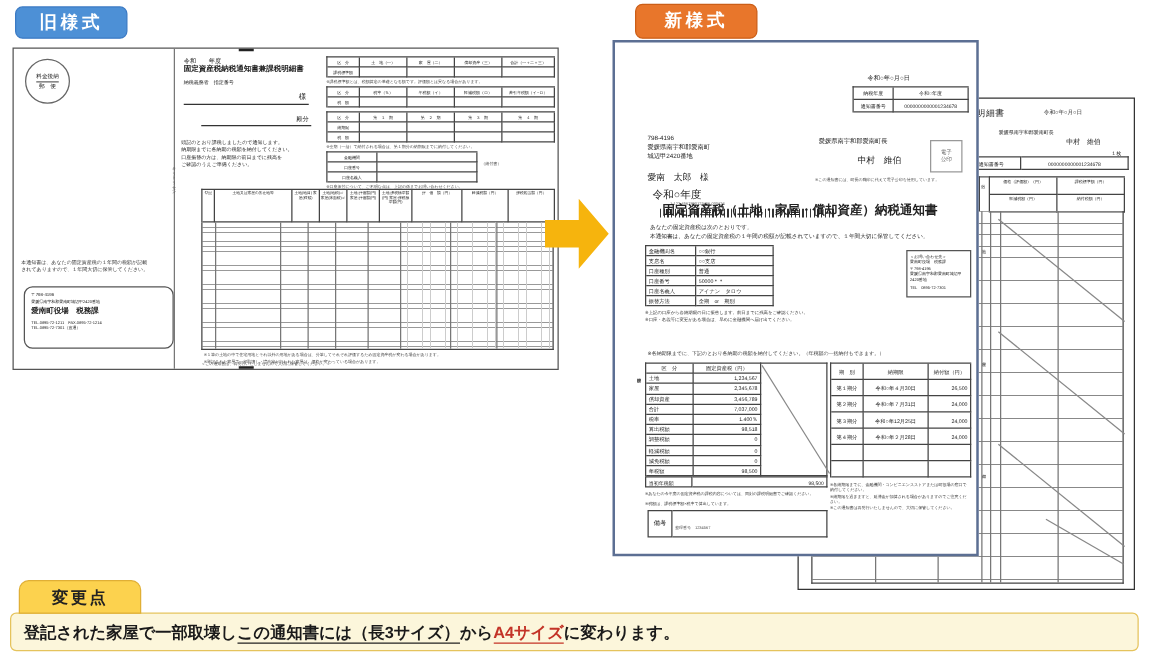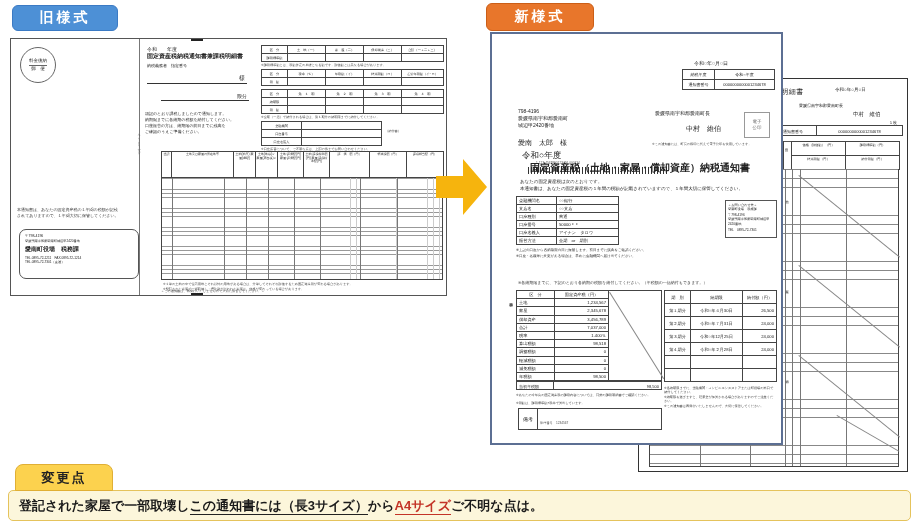--- a/index.html
+++ b/index.html
@@ -49,22 +49,22 @@
   .u-black{border-bottom:1.5px solid #222;padding-bottom:1px}
   .u-red{border-bottom:1.5px solid #c33327;padding-bottom:1px}
   .barcode{background:repeating-linear-gradient(90deg,#333 0 1px,transparent 1px 3px)}
   .rowlines{background:repeating-linear-gradient(to bottom,#999 0,#999 0.5px,transparent 0.5px,transparent 3.8px)}
   .rowlines2{background:repeating-linear-gradient(to bottom,#888 0,#888 0.6px,transparent 0.6px,transparent 9.2px)}
   .substripe{background:repeating-linear-gradient(to right,transparent 0 5.6px,#ccc 5.6px 6.1px)}
 </style>
 </head>
 <body>
 
-<div class="abs badge" style="left:12px;top:5px;width:106px;height:26px;background:#4D90D6;border:1.5px solid #3B7AC4">旧様式</div>
-<div class="abs badge" style="left:486px;top:3px;width:108px;height:28px;background:#E8762B;border:1.5px solid #CB5E17">新様式</div>
+<div class="abs badge" style="left:12px;top:5px;width:90px;height:26px;background:#4D90D6;border:1.5px solid #3B7AC4">旧様式</div>
+<div class="abs badge" style="left:508px;top:3px;width:98px;height:28px;background:#E8762B;border:1.5px solid #CB5E17">新様式</div>
 
 <div class="abs page" style="left:10px;top:38px;width:437px;height:258px">
 
   <div class="abs" style="left:9px;top:8px;width:36px;height:36px;border:0.7px solid #666;border-radius:50%;display:flex;flex-direction:column;align-items:center;justify-content:center">
     <span class="f45" style="border-bottom:0.5px solid #666">料金後納</span>
     <span class="f45">郵　便</span>
   </div>
   <div class="abs" style="left:180px;top:0;width:12px;height:2px;background:#222"></div>
   <div class="abs" style="left:180px;top:254px;width:12px;height:2px;background:#222"></div>
 
@@ -413,15 +413,15 @@
   <div class="abs f3" style="left:172px;top:352px;width:112px;color:#333">※各納期限までに、金融機関・コンビニエンスストアまたは町役場の窓口で納付してください。</div>
   <div class="abs f3" style="left:172px;top:361px;width:112px;color:#333">※納期限を過ぎますと、延滞金が加算される場合がありますのでご注意ください。</div>
   <div class="abs f3" style="left:172px;top:370px;width:112px;color:#333">※この通知書は再発行いたしませんので、大切に保管してください。</div>
 </div>
 
 <div class="abs" style="left:15px;top:464px;width:98px;height:27px;background:#FCD24E;border:1.5px solid #E0AF35;border-radius:8px 8px 0 0;display:flex;align-items:center;justify-content:center;z-index:4">
   <span class="bold" style="font-size:13px;letter-spacing:2px">変更点</span>
 </div>
 <div class="abs" style="left:8px;top:490px;width:903px;height:31px;background:#FCF6DB;border:1.8px solid #E5C35C;border-radius:5px;display:flex;align-items:center;padding-left:10px;z-index:3">
   <span class="bold" style="font-size:13px;color:#1a1a1a">
-    <span>登記された家屋で一部取壊し</span><span class="u-black">この通知書には（長3サイズ）</span><span>から</span><span class="u-red" style="color:#C33327">A4サイズ</span><span>ご不明な点は。</span>
+    <span>登記された家屋で一部取壊し</span><span class="u-black">この通知書には（長3サイズ）</span><span>から</span><span class="u-red" style="color:#C33327">A4サイズ</span><span>に変わります。</span>
   </span>
 </div>
 
 </body></html>

